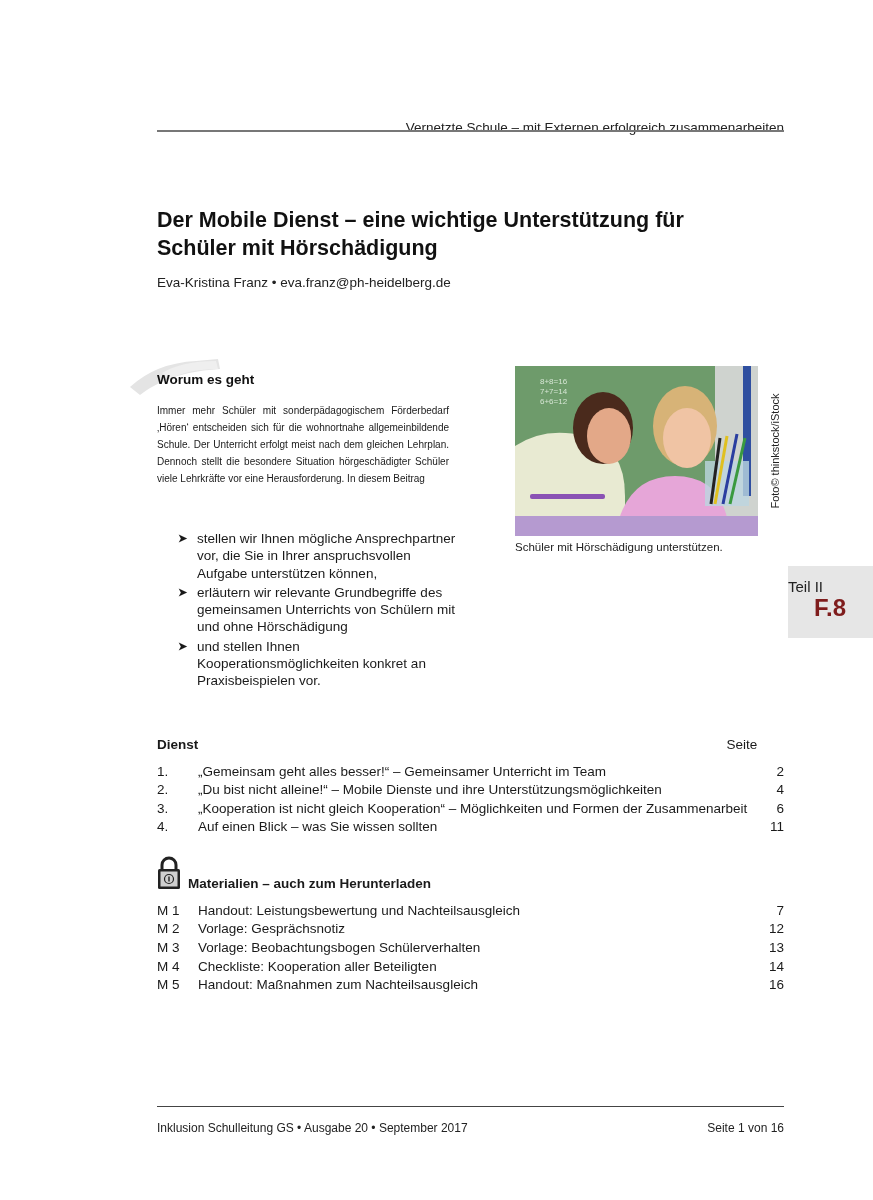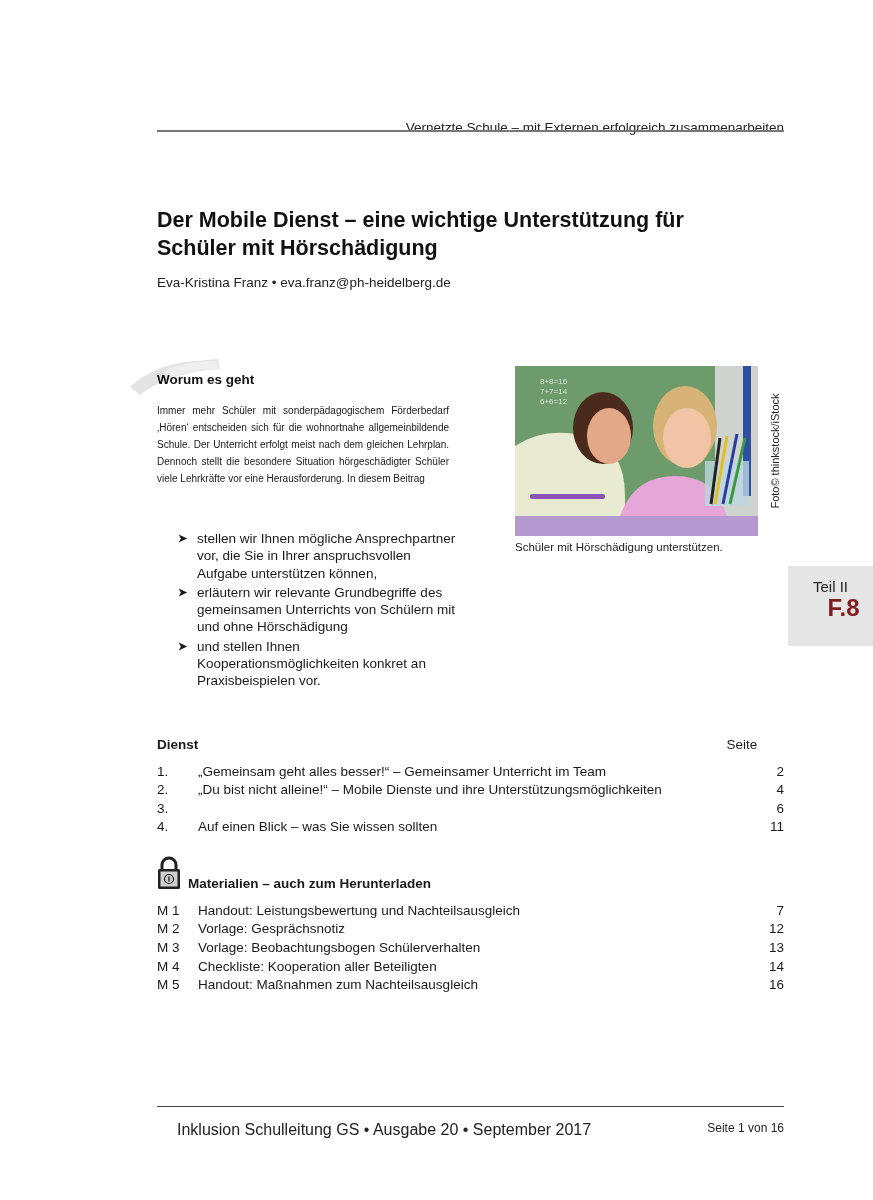--- a/index.html
+++ b/index.html
@@ -13,33 +13,33 @@
   .swoosh { left:126px; top:355px; width:100px; height:45px; }
   .section-h { left:157px; top:372px; font-size:13.5px; font-weight:bold; color:#111; }
   .intro { left:157px; top:402px; width:292px; font-size:10px; line-height:17px; text-align:justify; color:#1a1a1a; }
   .bullets { left:178px; top:530px; width:280px; margin:0; padding:0; list-style:none; font-size:13.5px; line-height:17.3px; }
   .bullets li { position:relative; padding-left:19px; margin-bottom:2px; }
   .bullets li .arrow { position:absolute; left:0; top:0; font-size:11px; font-weight:bold; }
   .photo { left:515px; top:366px; width:243px; height:170px; overflow:hidden; background:#6f9a6a; }
   .credit { left:768px; top:366px; width:14px; height:170px; }
   .credit span { position:absolute; left:50%; top:50%; transform:translate(-50%,-50%) rotate(-90deg); white-space:nowrap; font-size:11px; color:#222; }
   .caption { left:515px; top:541px; font-size:11.5px; color:#222; }
-  .tab { left:788px; top:566px; width:85px; height:80px; background:#e6e6e6; text-align:center; }
+  .tab { left:788px; top:566px; width:85px; height:72px; background:#e6e6e6; text-align:left; }
   .tab .t1 { display:block; margin-top:12px; font-size:15px; color:#222; }
   .tab .t2 { display:block; font-size:24px; font-weight:bold; color:#7f1d1d; line-height:26px;padding-left:26px; }
   .toc-h { left:157px; top:737px; font-size:13.5px; font-weight:bold; }
   .toc-seite { left:700px; width:84px; top:737px; font-size:13.5px; text-align:center; }
   .row { left:157px; width:627px; font-size:13.5px; height:18px; }
   .row .num { position:absolute; left:0; }
   .row .txt { position:absolute; left:41px; white-space:nowrap; }
   .row .pg { position:absolute; right:0; }
   .lock { left:157px; top:856px; width:24px; height:34px; }
   .mat-h { left:188px; top:876px; font-size:13.5px; font-weight:bold; }
   .footer-rule { left:157px; width:627px; top:1106px; height:1px; background:#444; }
-  .footer-left { left:157px; top:1121px; font-size:16px; color:#222;margin-left:20px; }
+  .footer-left { left:157px; top:1121px; font-size:12px; color:#222; }
   .footer-right { left:600px; width:184px; top:1121px; font-size:12px; text-align:right; color:#222; }
 </style>
 </head>
 <body>
 
 <div class="abs header-text">Vernetzte Schule – mit Externen erfolgreich zusammenarbeiten</div>
 <div class="abs header-rule"></div>
 
 <div class="abs title">Der Mobile Dienst – eine wichtige Unterstützung für Schüler mit Hörschädigung</div>
 <div class="abs author">Eva-Kristina Franz • eva.franz@ph-heidelberg.de</div>
@@ -98,20 +98,21 @@
   <span class="txt">„Gemeinsam geht alles besser!“ – Gemeinsamer Unterricht im Team</span>
   <span class="pg">2</span>
 </div>
 <div class="abs row" style="top:782px">
   <span class="num">2.</span>
   <span class="txt">„Du bist nicht alleine!“ – Mobile Dienste und ihre Unterstützungsmöglichkeiten</span>
   <span class="pg">4</span>
 </div>
 <div class="abs row" style="top:801px">
   <span class="num">3.</span>
+  <span class="txt">„Kooperation ist nicht gleich Kooperation“ – Möglichkeiten und Formen der Zusammenarbeit</span>
   <span class="pg">6</span>
 </div>
 <div class="abs row" style="top:819px">
   <span class="num">4.</span>
   <span class="txt">Auf einen Blick – was Sie wissen sollten</span>
   <span class="pg">11</span>
 </div>
 
 <svg class="abs lock" viewBox="0 0 24 34">
   <path d="M5 14 V9 A7 7 0 0 1 19 9 V14" fill="none" stroke="#222" stroke-width="3"></path>

